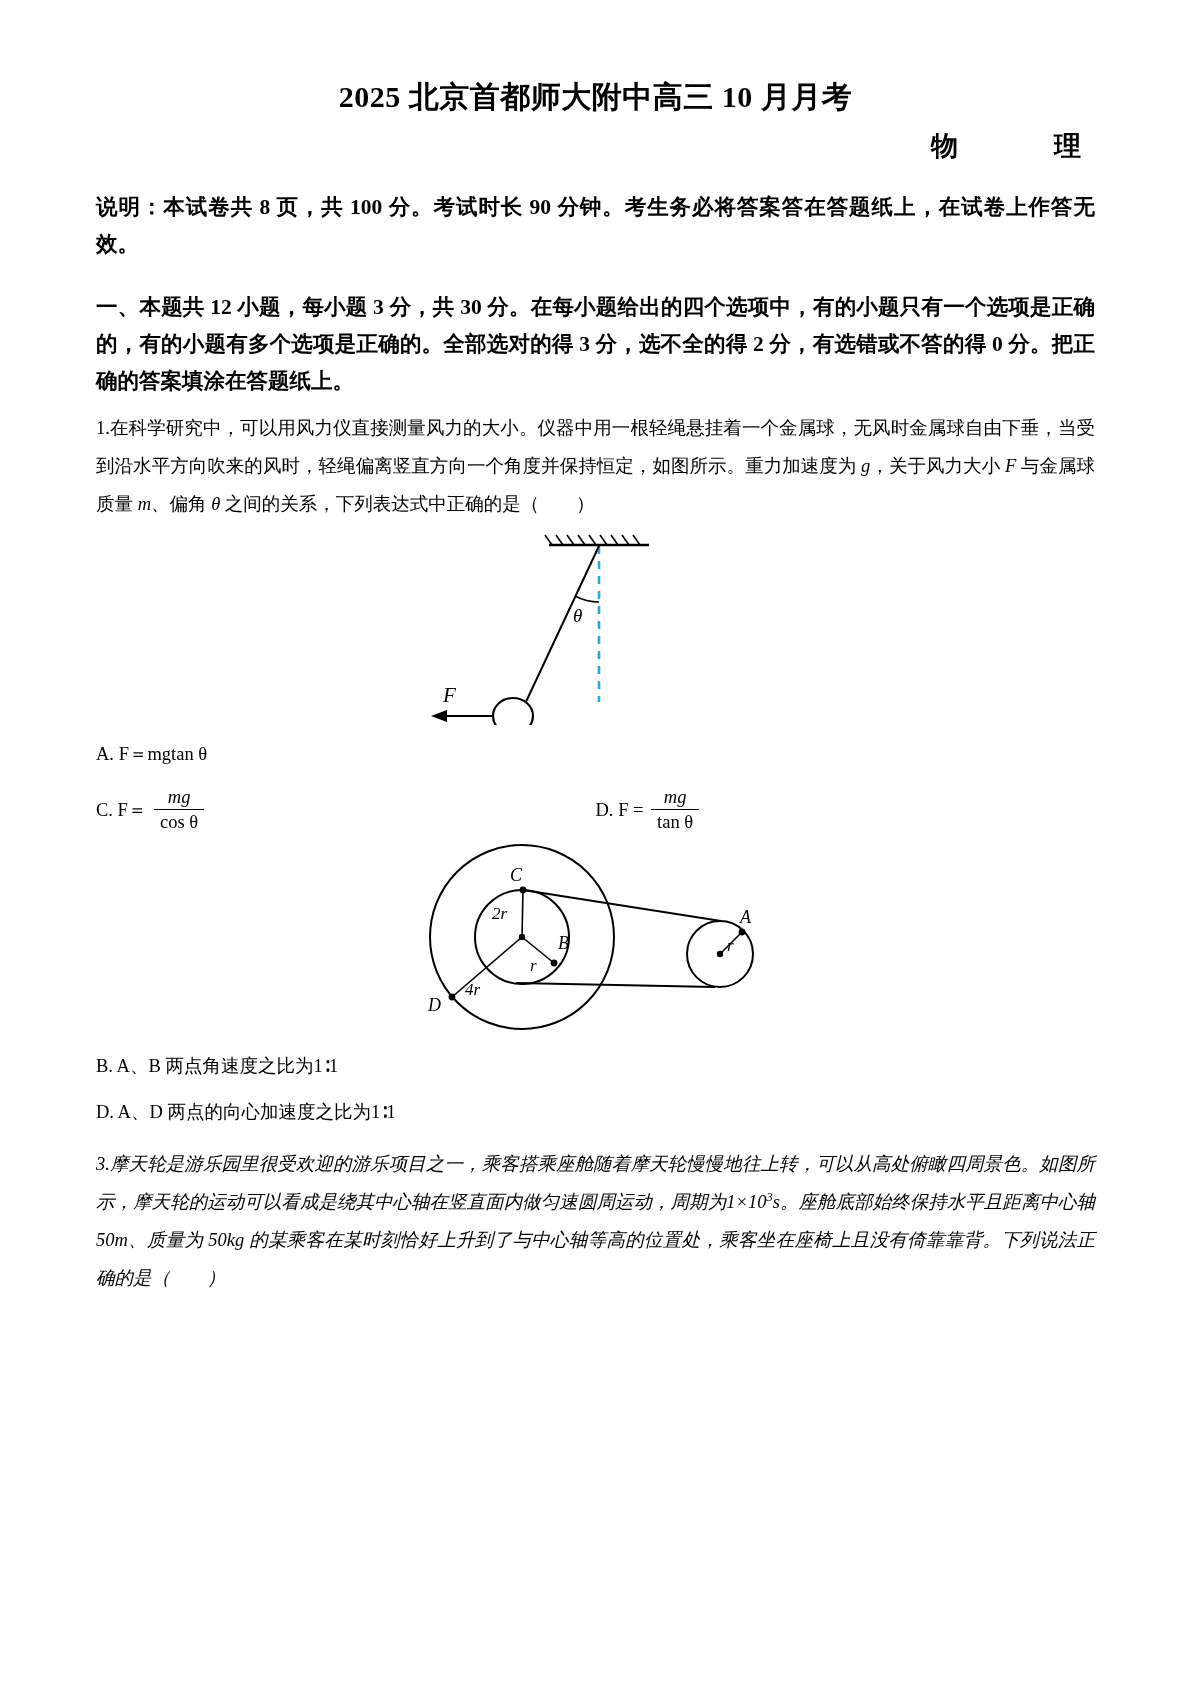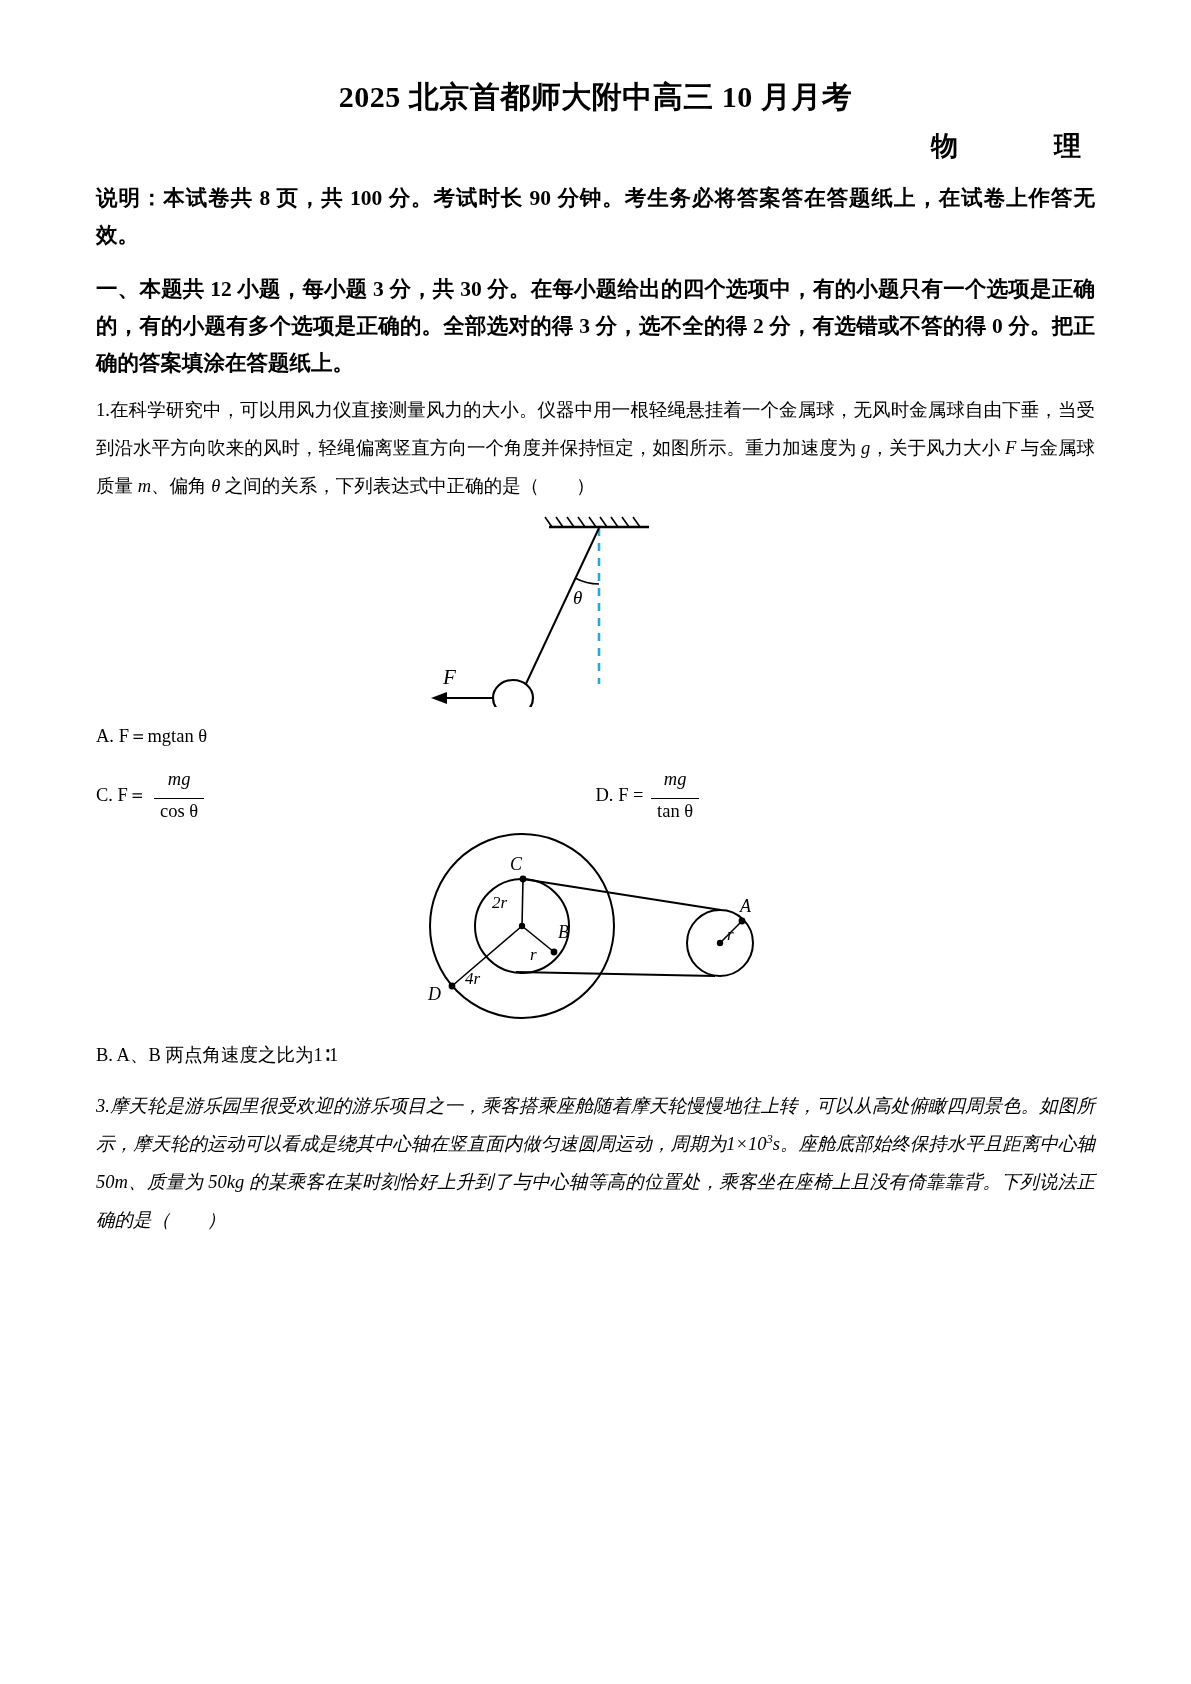--- a/index.html
+++ b/index.html
@@ -35,21 +35,21 @@
     font-size: 27px;
     font-weight: bold;
     letter-spacing: 14px;
     margin-top: 14px;
     line-height: 1.25;
   }
   .bold-para {
     font-size: 21.5px;
     font-weight: bold;
     line-height: 1.72;
-    margin-top: 17px;
+    margin-top: 26px;
     text-align: justify;
     text-justify: inter-ideograph;
   }
   .q-text {
     font-size: 18.5px;
     line-height: 2.05;
     margin-top: 10px;
     text-align: justify;
     text-justify: inter-ideograph;
   }
@@ -72,21 +72,21 @@
     display: inline-block;
     vertical-align: middle;
     text-align: center;
     line-height: 1.15;
     margin: 0 3px;
     position: relative;
     top: -1px;
   }
   .frac .num {
     display: block;
-    padding: 0 6px 8px 6px;
+    padding: 0 6px 1px 6px;
     border-bottom: 1.4px solid #000;
     font-style: italic;
   }
   .frac .den {
     display: block;
     padding: 2px 6px 0 6px;
   }
   .fig {
     display: block;
     margin: 4px auto 0 auto;
@@ -200,18 +200,19 @@
       <text x="75" y="156" font-family="'Liberation Serif', serif" font-style="italic" font-size="17" fill="#000">4r</text>
 
       <circle cx="352" cy="93" r="3.4" fill="#000"></circle>
       <line x1="330" y1="115" x2="352" y2="93" stroke="#000" stroke-width="1.6"></line>
       <text x="350" y="84" font-family="'Liberation Serif', serif" font-style="italic" font-size="18" fill="#000">A</text>
       <text x="337" y="112" font-family="'Liberation Serif', serif" font-style="italic" font-size="17" fill="#000">r</text>
     </svg>
   </div>
 
   <div class="opt-line">B. A、B 两点角速度之比为1∶1</div>
+  <div class="opt-line">D. A、D 两点的向心加速度之比为1∶1</div>
 
   <div class="q-text" style="margin-top:14px;font-style:italic;">
     <span>3.</span><span>摩天轮是游乐园里很受欢迎的游乐项目之一，乘客搭乘座舱随着摩天轮慢慢地往上转，可以从高处俯瞰四周景色。如图所示，摩天轮的运动可以看成是绕其中心轴在竖直面内做匀速圆周运动，周期为</span><span>1×10</span><sup class="exp">3</sup><span>s。座舱底部始终保持水平且距离中心轴 50m、质量为 50kg 的某乘客在某时刻恰好上升到了与中心轴等高的位置处，乘客坐在座椅上且没有倚靠靠背。下列说法正确的是（　　）</span>
   </div>
 
 </div>
 
 </body></html>

